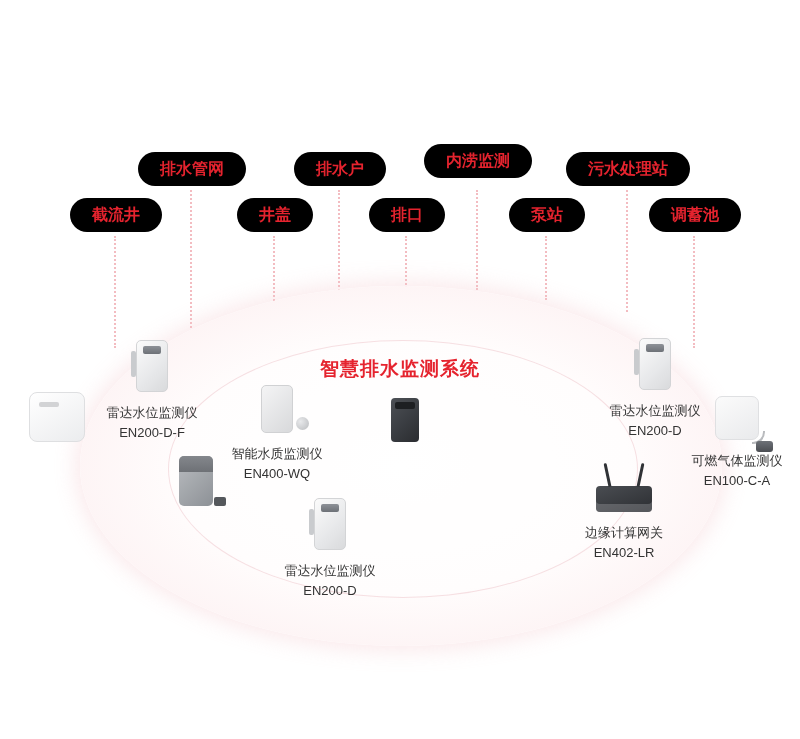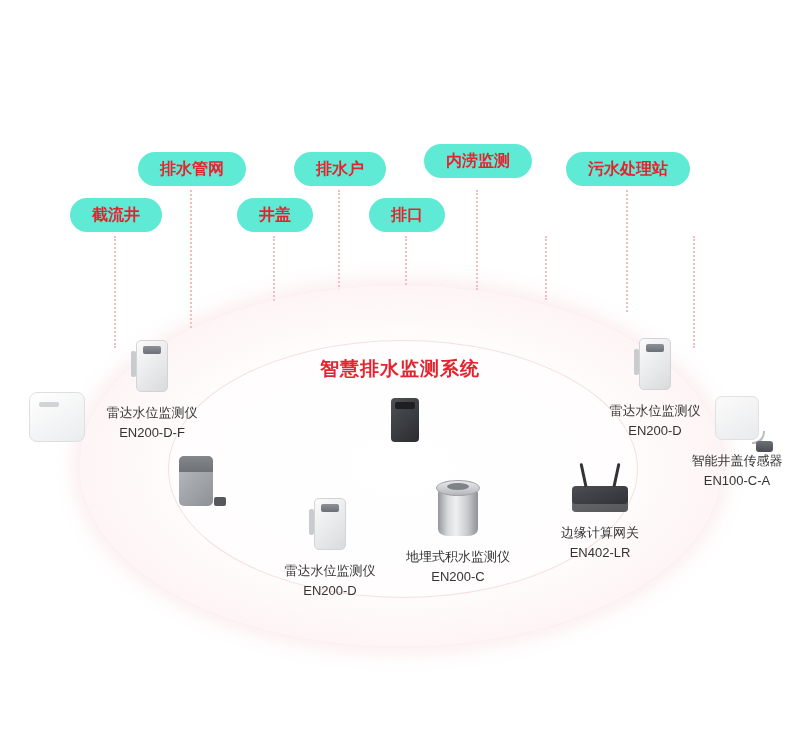--- a/index.html
+++ b/index.html
@@ -4,21 +4,21 @@
 <style>
   html,body { margin:0; padding:0; background:#ffffff; }
   .canvas {
     position:relative; width:800px; height:739px; margin:0 auto;
     background:#ffffff; overflow:hidden;
     font-family:"Liberation Sans", sans-serif;
   }
 
   
   .pill {
-    position:absolute; background:#5eead4; color:#e5232e;
+    position:absolute; background:#000000; color:#e5232e;
     font-weight:bold; font-size:16px; line-height:1;
     padding:9px 22px; border-radius:20px; white-space:nowrap;
   }
   .p1 { left:138px; top:152px; }
   .p2 { left:294px; top:152px;text-align:right; }
   .p3 { left:424px; top:144px; }
   .p4 { left:566px; top:152px; }
   .p5 { left:70px;  top:198px; }
   .p6 { left:237px; top:198px; }
   .p7 { left:369px; top:198px; }
@@ -63,21 +63,21 @@
   .d1  { left:82px;  top:340px; width:140px; }
   .d2  { left:-10px; top:392px; width:134px; }
   .d3  { left:207px; top:385px; width:140px; }
   .d4  { left:335px; top:398px; width:140px; }
   .d5  { left:460px; top:388px; width:140px; }
   .d6  { left:585px; top:338px; width:140px; }
   .d7  { left:669px; top:396px; width:136px; }
   .d8  { left:126px; top:456px; width:140px; }
   .d9  { left:260px; top:498px; width:140px; }
   .d10 { left:388px; top:486px; width:140px; }
-  .d11 { left:530px; top:462px; width:140px; }
+  .d11 { left:554px; top:462px; width:140px; }
 
   
   .ic { position:relative; }
 
   .ic-radar { width:30px; height:50px; background:linear-gradient(135deg,#fbfbfb 0%,#e7e8ea 60%,#d9dadc 100%);
     border:1px solid #d3d4d6; border-radius:5px; }
   .ic-radar::before { content:""; position:absolute; top:5px; left:6px; right:6px; height:8px;
     background:linear-gradient(#8d9197,#6d7177); border-radius:2px; }
   .ic-radar::after { content:""; position:absolute; left:-6px; top:10px; width:5px; height:26px;
     background:#c9cbce; border-radius:2px; }
@@ -149,76 +149,78 @@
   <div class="ellipse-outer"></div>
   <div class="ellipse-inner"></div>
 
   <div class="pill p1">排水管网</div>
   <div class="pill p2">排水户</div>
   <div class="pill p3">内涝监测</div>
   <div class="pill p4">污水处理站</div>
   <div class="pill p5">截流井</div>
   <div class="pill p6">井盖</div>
   <div class="pill p7">排口</div>
+  <div class="pill p8">泵站</div>
+  <div class="pill p9">调蓄池</div>
 
   <div class="title">智慧排水监测系统</div>
 
   <div class="device d1">
     <div class="ic ic-radar"></div>
     <div class="label">
       <div>雷达水位监测仪</div>
       <div>EN200-D-F</div>
     </div>
   </div>
 
   <div class="device d2">
     <div class="ic ic-box-lg"></div>
   </div>
 
+  <div class="device d3">
+    <div class="ic ic-wq"></div>
+    <div class="label">
+      <div>智能水质监测仪</div>
+      <div>EN400-WQ</div>
+    </div>
+  </div>
 
   <div class="device d4">
     <div class="ic ic-cg"></div>
   </div>
 
 
   <div class="device d6">
     <div class="ic ic-radar"></div>
     <div class="label">
       <div>雷达水位监测仪</div>
       <div>EN200-D</div>
     </div>
   </div>
 
   <div class="device d7">
     <div class="ic ic-mh"></div>
     <div class="label">
-      <div>智能井盖传感器</div>
+      <div>可燃气体监测仪</div>
       <div>EN100-C-A</div>
     </div>
   </div>
 
   <div class="device d8">
     <div class="ic ic-fm"></div>
   </div>
 
   <div class="device d9">
     <div class="ic ic-radar"></div>
     <div class="label">
       <div>雷达水位监测仪</div>
       <div>EN200-D</div>
     </div>
   </div>
 
-  <div class="device d10">
-    <div class="ic ic-cyl"></div>
-    <div class="label">
-      <div>地埋式积水监测仪</div>
-      <div>EN200-C</div>
-    </div>
-  </div>
 
   <div class="device d11">
     <div class="ic ic-gw"></div>
     <div class="label">
       <div>边缘计算网关</div>
       <div>EN402-LR</div>
     </div>
   </div>
 
 </div>

